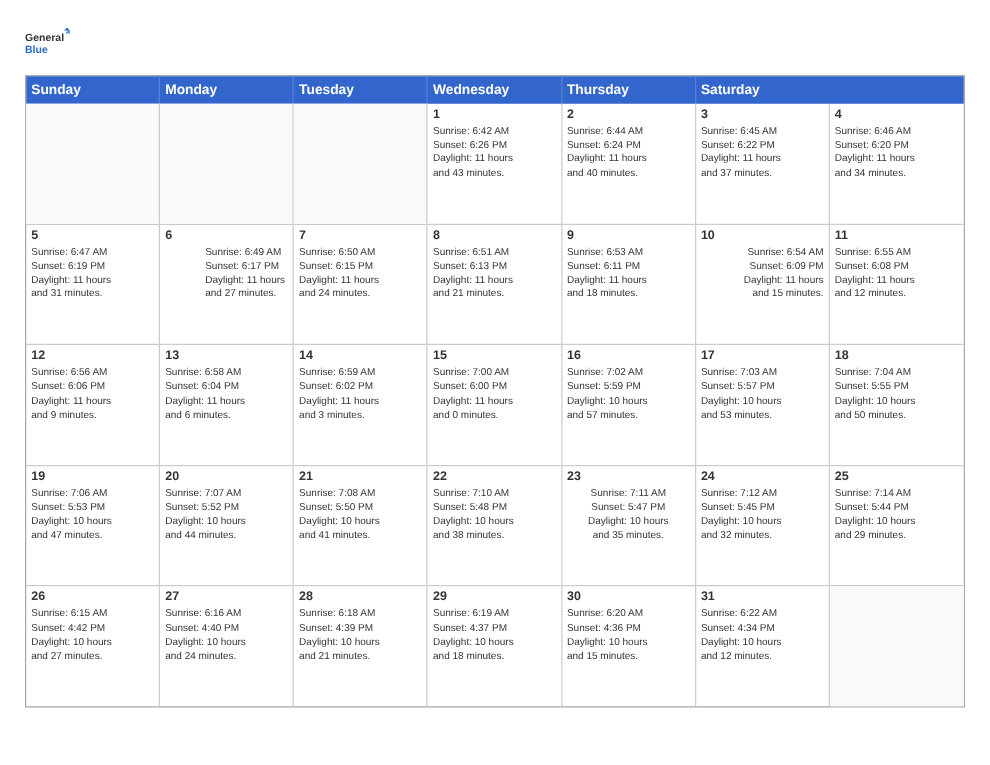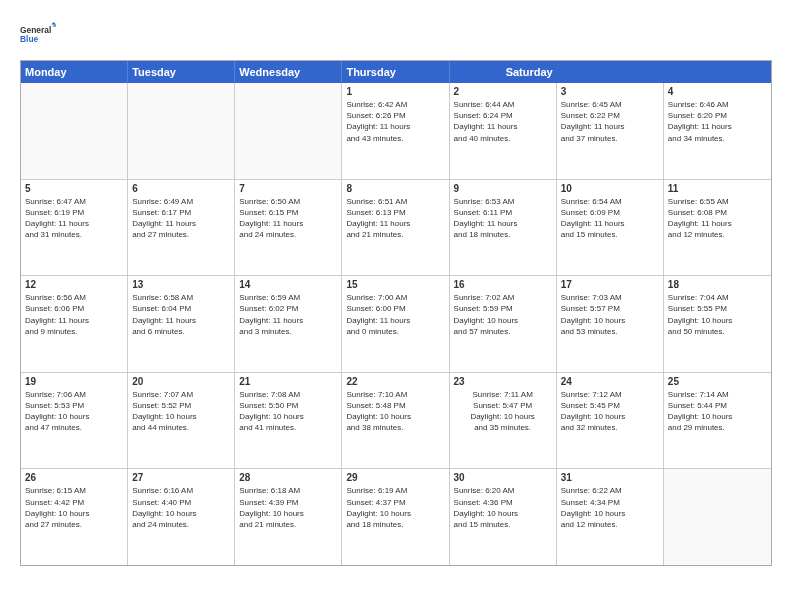--- a/index.html
+++ b/index.html
@@ -47,21 +47,21 @@
       background: #3366cc;
     }
     .cal-header-cell {
       color: #fff;
       font-size: 11px;
       font-weight: bold;
       padding: 5px 4px;
       text-align: left;
       border-right: 1px solid #5580d4;
     }
-    .cal-header-cell:last-child { border-right: none; text-align: right; }
+    .cal-header-cell:last-child { border-right: none; }
     .cal-body {
       flex: 1;
       display: flex;
       flex-direction: column;
     }
     .cal-row {
       flex: 1;
       display: grid;
       grid-template-columns: repeat(7, 1fr);
       border-bottom: 1px solid #ccc;
@@ -110,20 +110,21 @@
     </svg>
   </div>
     <div class="title-block">
       <div class="month-title"></div>
       <div class="subtitle"></div>
     </div>
   </div>
 
   <div class="outer-border">
     <div class="cal-header">
+    <div class="cal-header-cell">Sunday</div>
         <div class="cal-header-cell">Monday</div>
         <div class="cal-header-cell">Tuesday</div>
         <div class="cal-header-cell">Wednesday</div>
         <div class="cal-header-cell">Thursday</div>
         <div class="cal-header-cell">Saturday</div>
       </div>
     <div class="cal-body">
     <div class="cal-row">
           <div class="cal-cell empty"></div>
           <div class="cal-cell empty"></div>
@@ -160,21 +161,21 @@
         <div class="cal-row">
           <div class="cal-cell">
             <span class="day-num">5</span>
             <div class="cell-text" style="white-space: pre-line;">Sunrise: 6:47 AM
 Sunset: 6:19 PM
 Daylight: 11 hours
 and 31 minutes.</div>
           </div>
           <div class="cal-cell">
             <span class="day-num">6</span>
-            <div class="cell-text" style="white-space: pre-line;">Sunrise: 6:49 AM
+            <div class="cell-text" style="white-space: pre-line; margin-left: 32px;">Sunrise: 6:49 AM
 Sunset: 6:17 PM
 Daylight: 11 hours
 and 27 minutes.</div>
           </div>
           <div class="cal-cell">
             <span class="day-num">7</span>
             <div class="cell-text" style="white-space: pre-line;">Sunrise: 6:50 AM
 Sunset: 6:15 PM
 Daylight: 11 hours
 and 24 minutes.</div>
@@ -188,21 +189,21 @@
           </div>
           <div class="cal-cell">
             <span class="day-num">9</span>
             <div class="cell-text" style="white-space: pre-line;">Sunrise: 6:53 AM
 Sunset: 6:11 PM
 Daylight: 11 hours
 and 18 minutes.</div>
           </div>
           <div class="cal-cell">
             <span class="day-num">10</span>
-            <div class="cell-text" style="white-space: pre-line;">Sunrise: 6:54 AM
+            <div class="cell-text" style="white-space: pre-line; text-align: right;">Sunrise: 6:54 AM
 Sunset: 6:09 PM
 Daylight: 11 hours
 and 15 minutes.</div>
           </div>
           <div class="cal-cell">
             <span class="day-num">11</span>
             <div class="cell-text" style="white-space: pre-line;">Sunrise: 6:55 AM
 Sunset: 6:08 PM
 Daylight: 11 hours
 and 12 minutes.</div>

